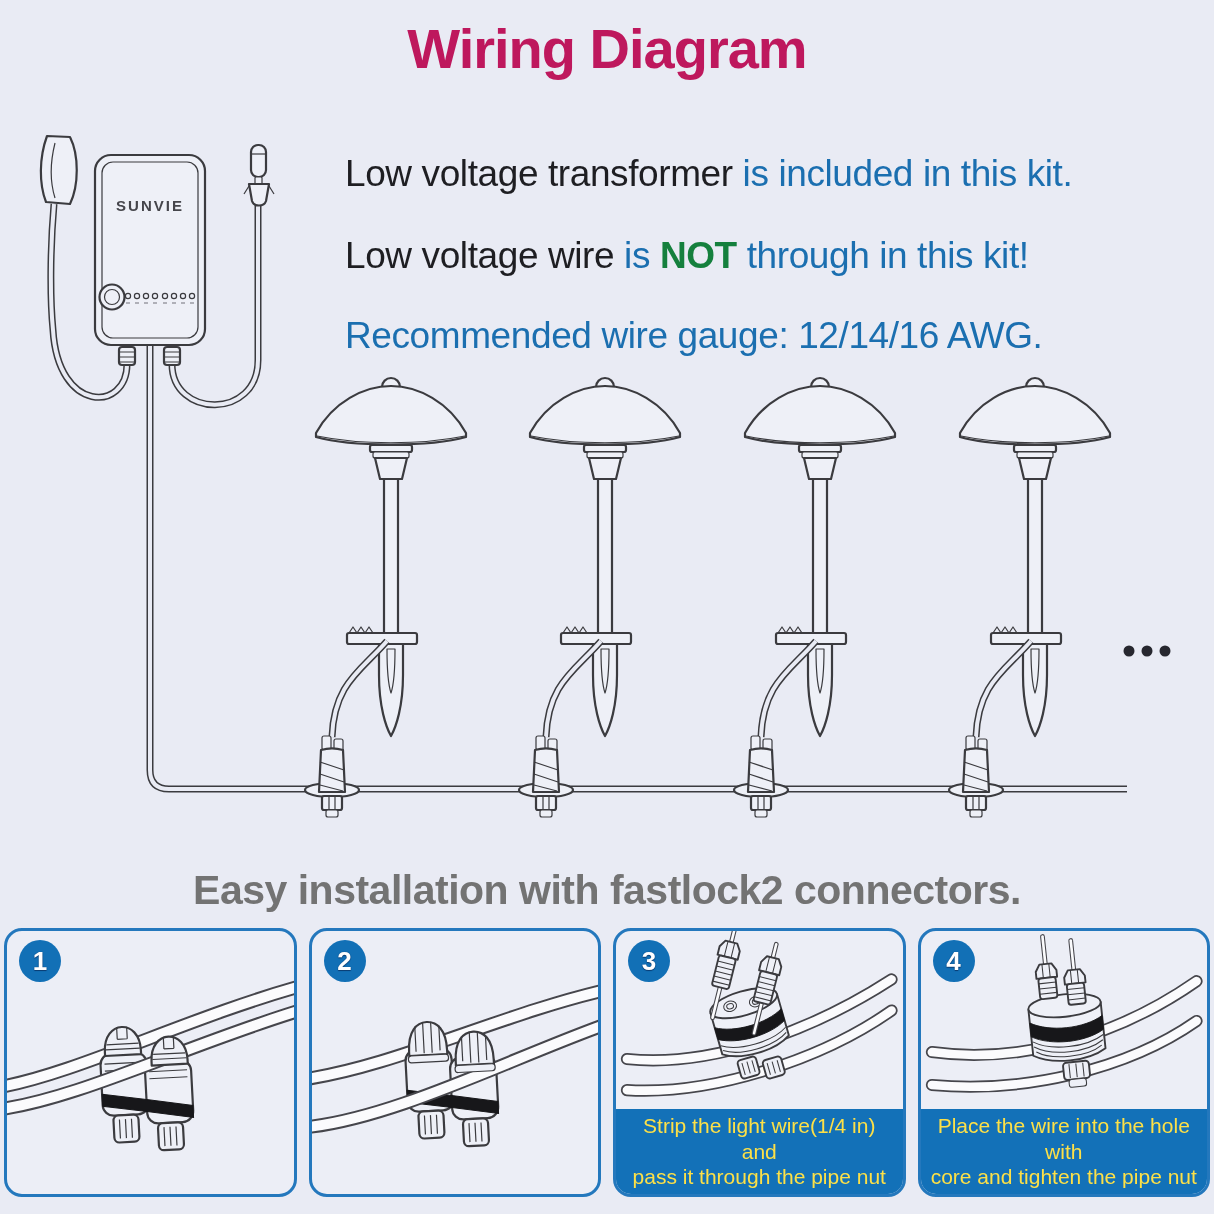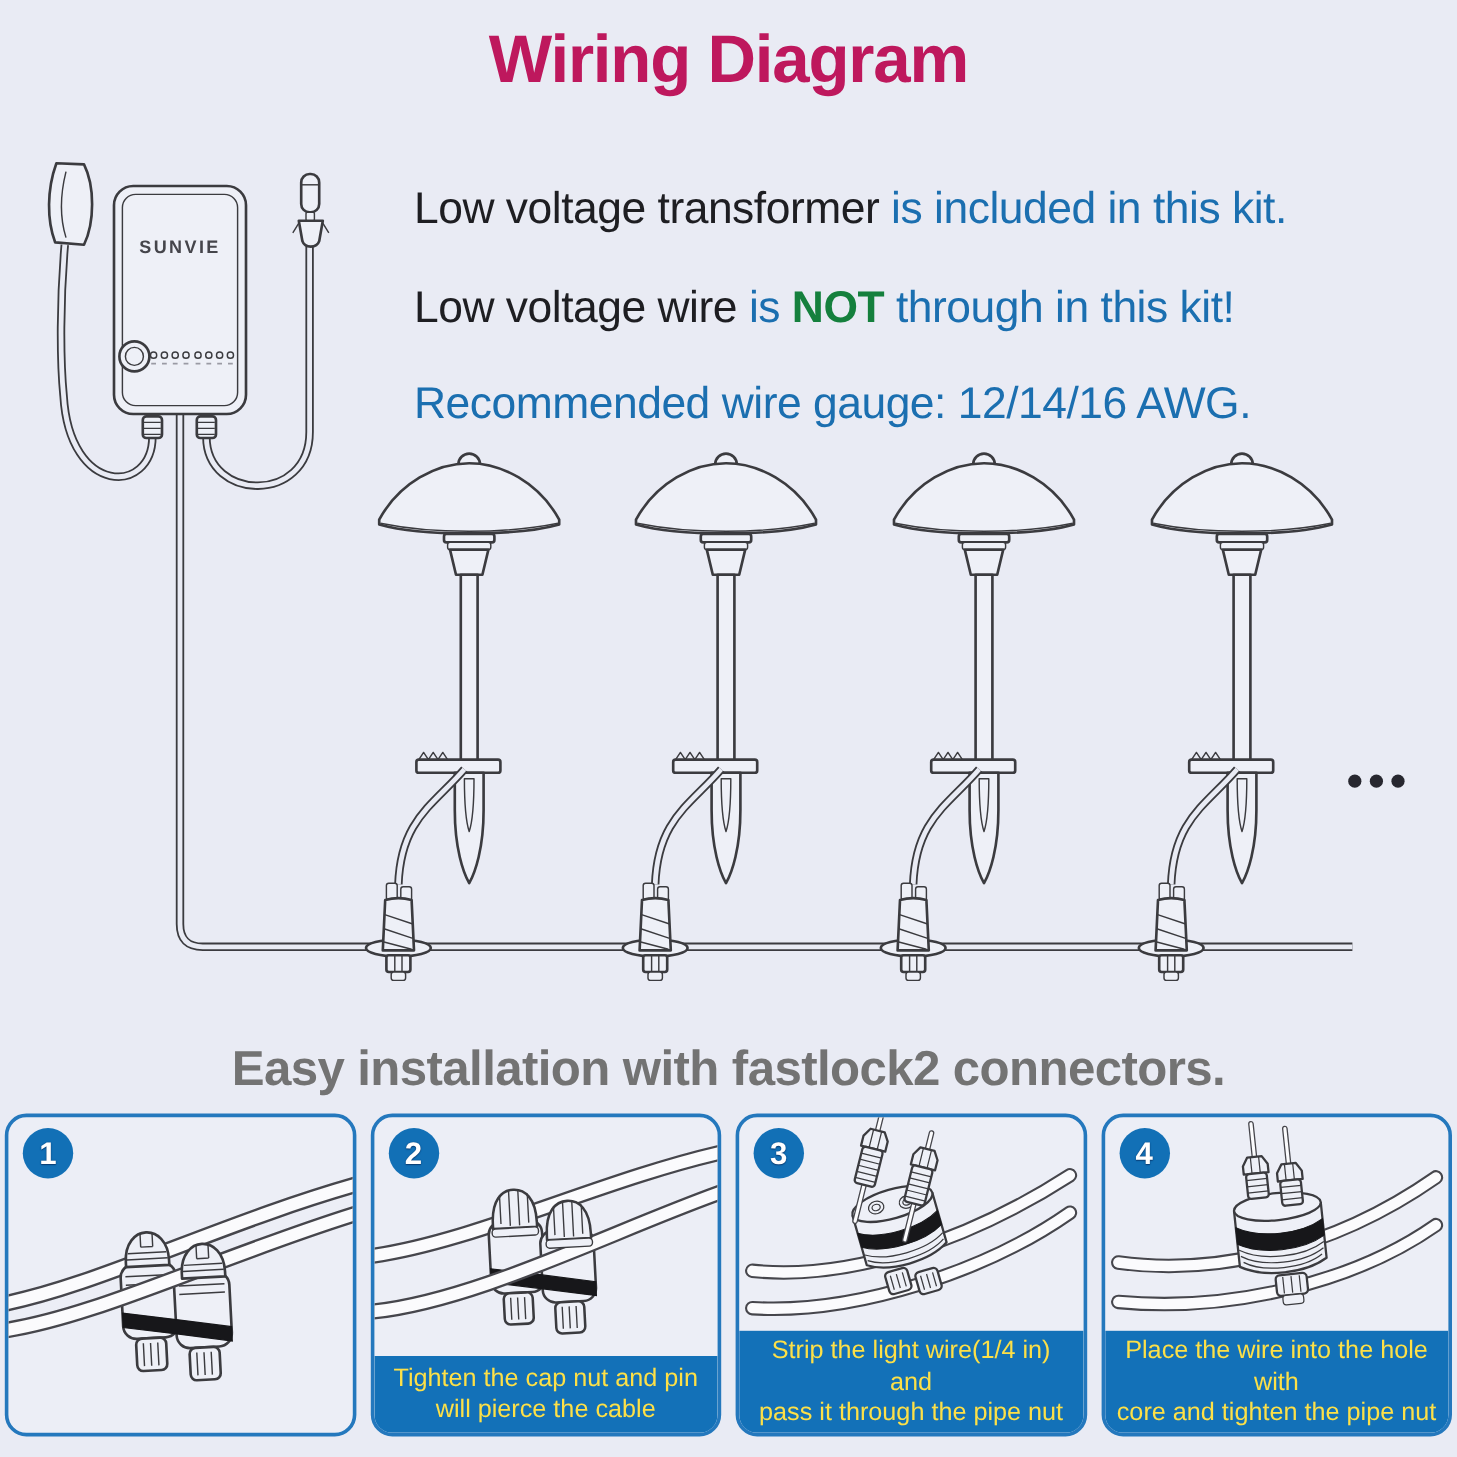--- a/index.html
+++ b/index.html
@@ -209,22 +209,20 @@
             <rect x="-20" y="18" width="40" height="7" rx="3" class="fillw lnt"></rect>
           </g>
           <g transform="translate(17,-24)">
             <path class="fillw ln" d="M-19,14 C-19,-7 -10,-15 0,-15 C10,-15 19,-7 19,14 L19,18 L-19,18 Z"></path>
             <path class="lnt" d="M-12,-11 V14 M-4,-15 V16 M4,-15 V16 M12,-11 V14"></path>
             <rect x="-20" y="18" width="40" height="7" rx="3" class="fillw lnt"></rect>
           </g>
         </g>
       </svg>
     </div>
-    <div class="step-caption">Tighten the cap nut and pin
-will pierce the cable</div>
   </div>
 
   <div class="step-card">
     <div class="step-badge">3</div>
     <div class="step-illo">
       <svg viewBox="0 0 286 206">
         <path class="pcable-o" d="M-10,148 C84,158 200,118 296,56"></path>
         <path class="pcable-i" d="M-10,148 C84,158 200,118 296,56"></path>
         <path class="pcable-o" d="M-10,184 C90,190 216,148 296,92"></path>
         <path class="pcable-i" d="M-10,184 C90,190 216,148 296,92"></path>

